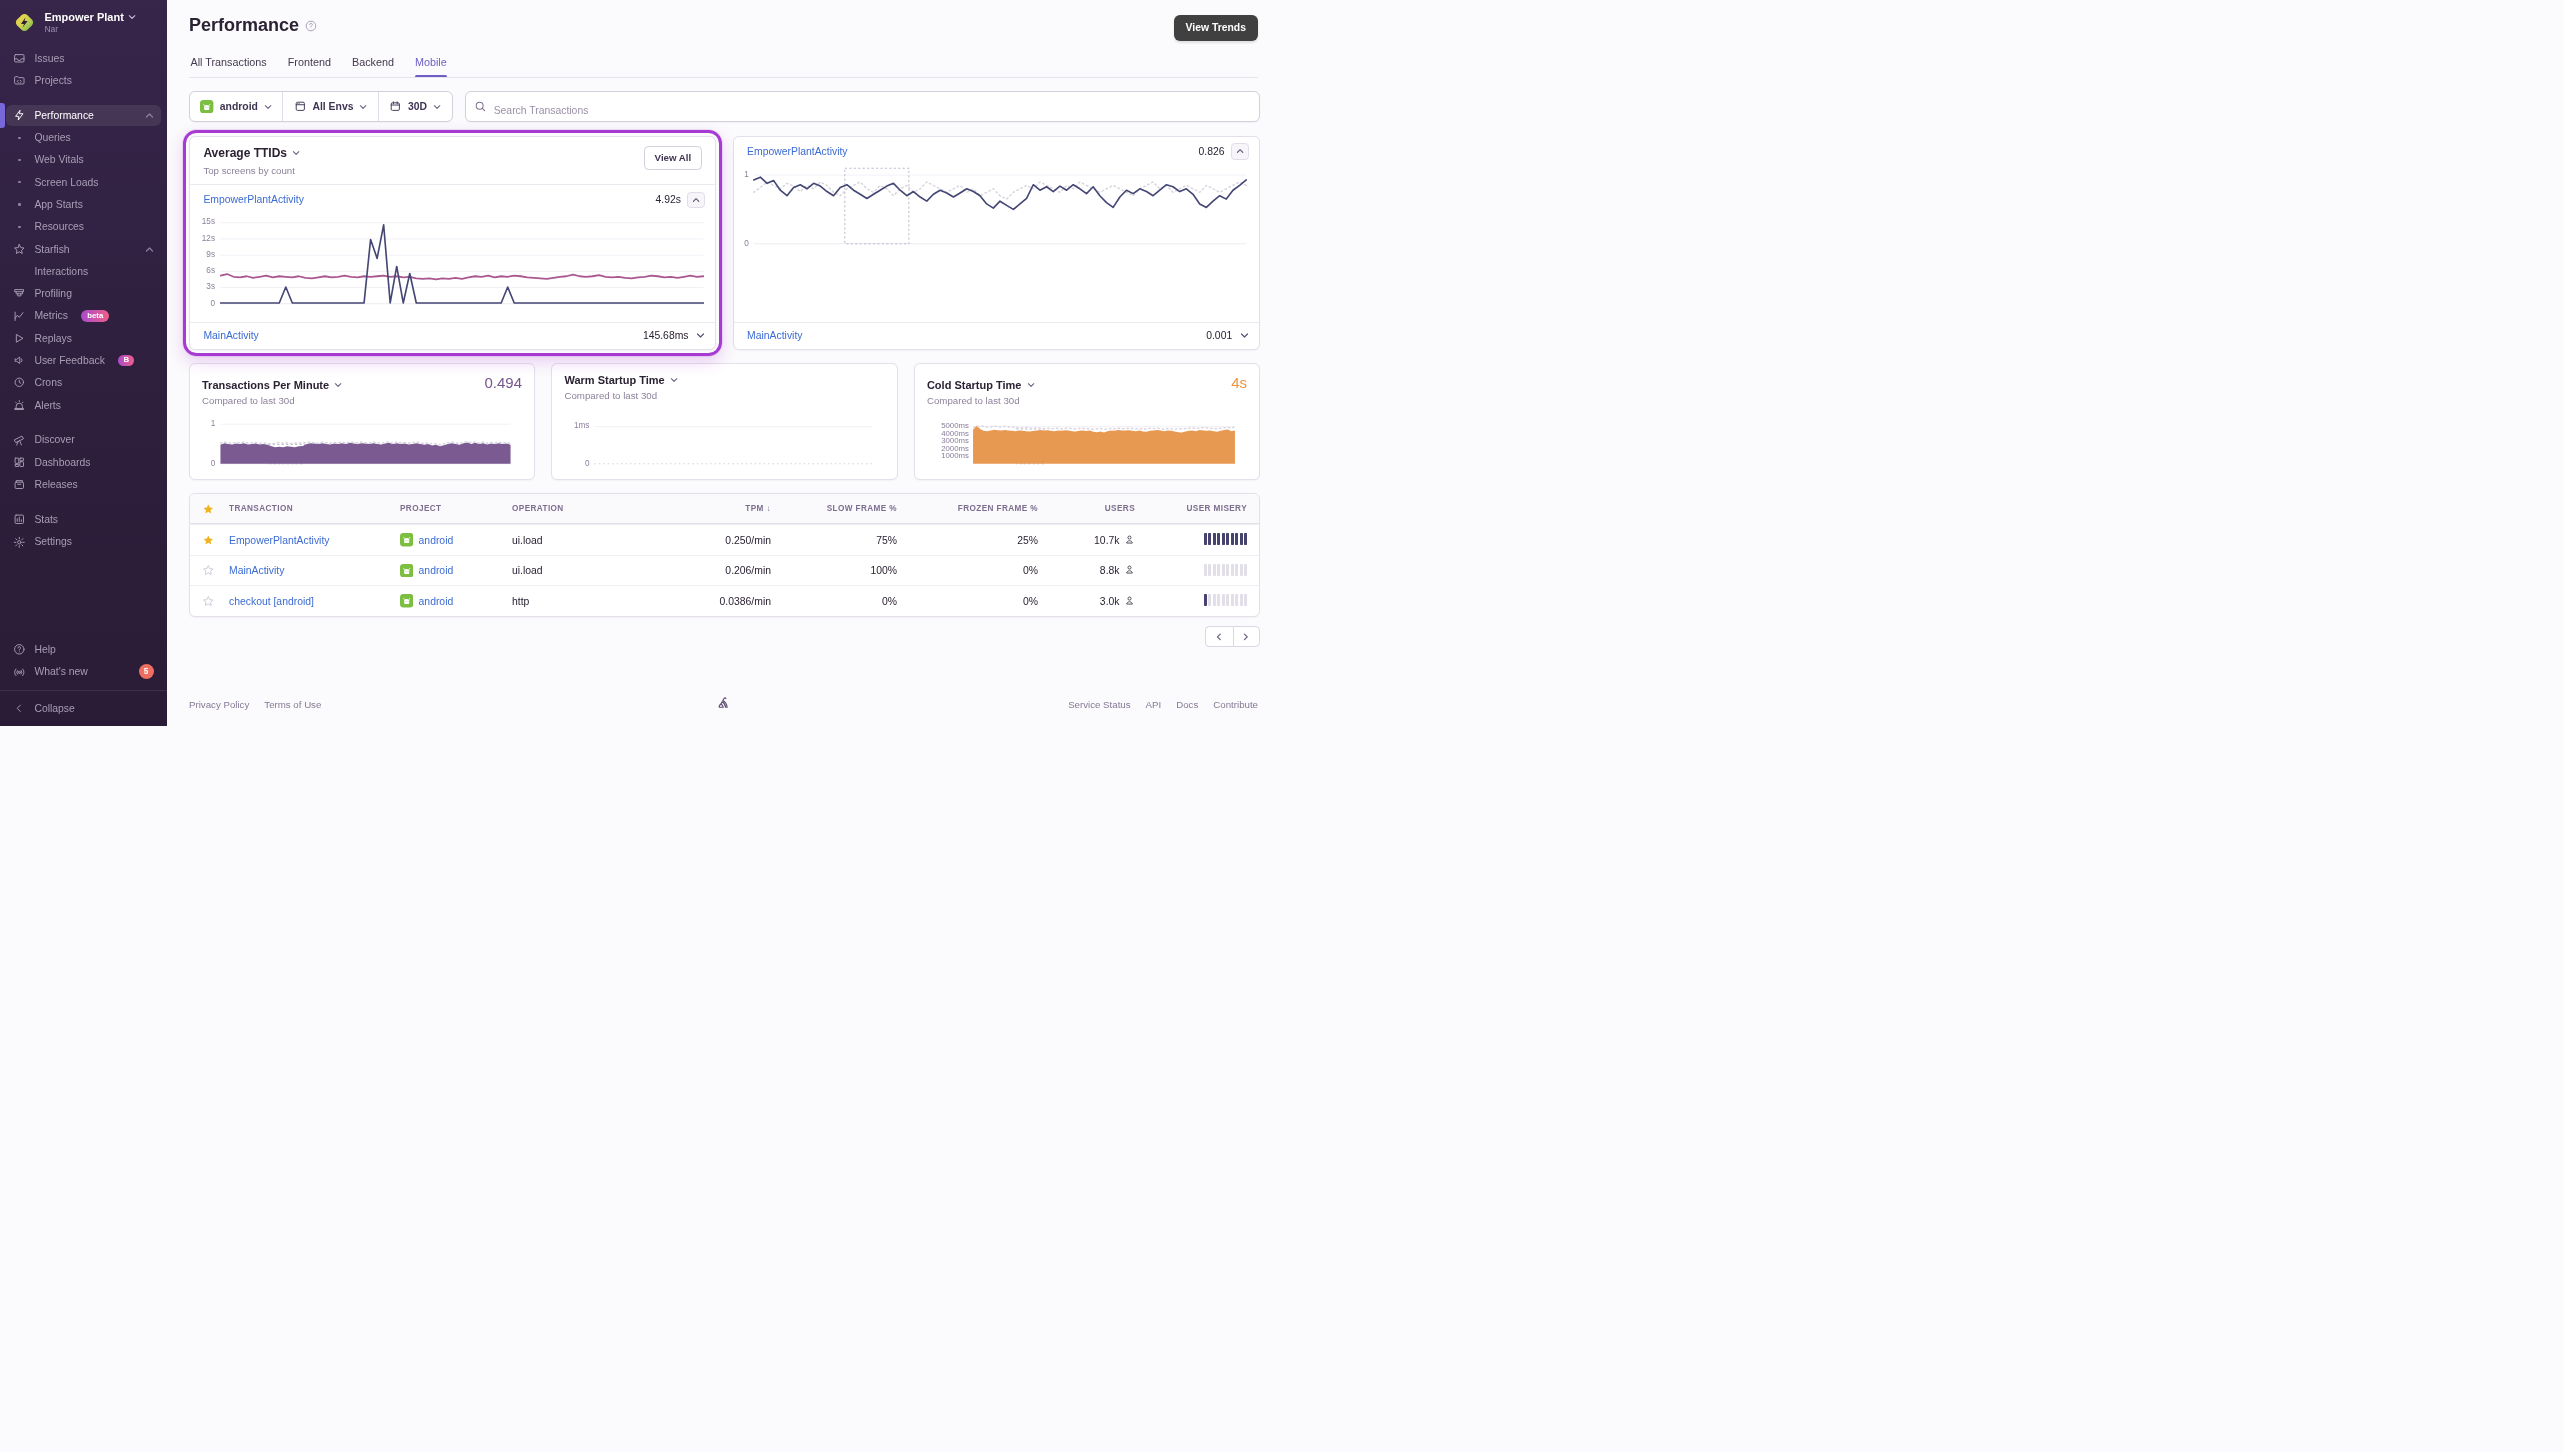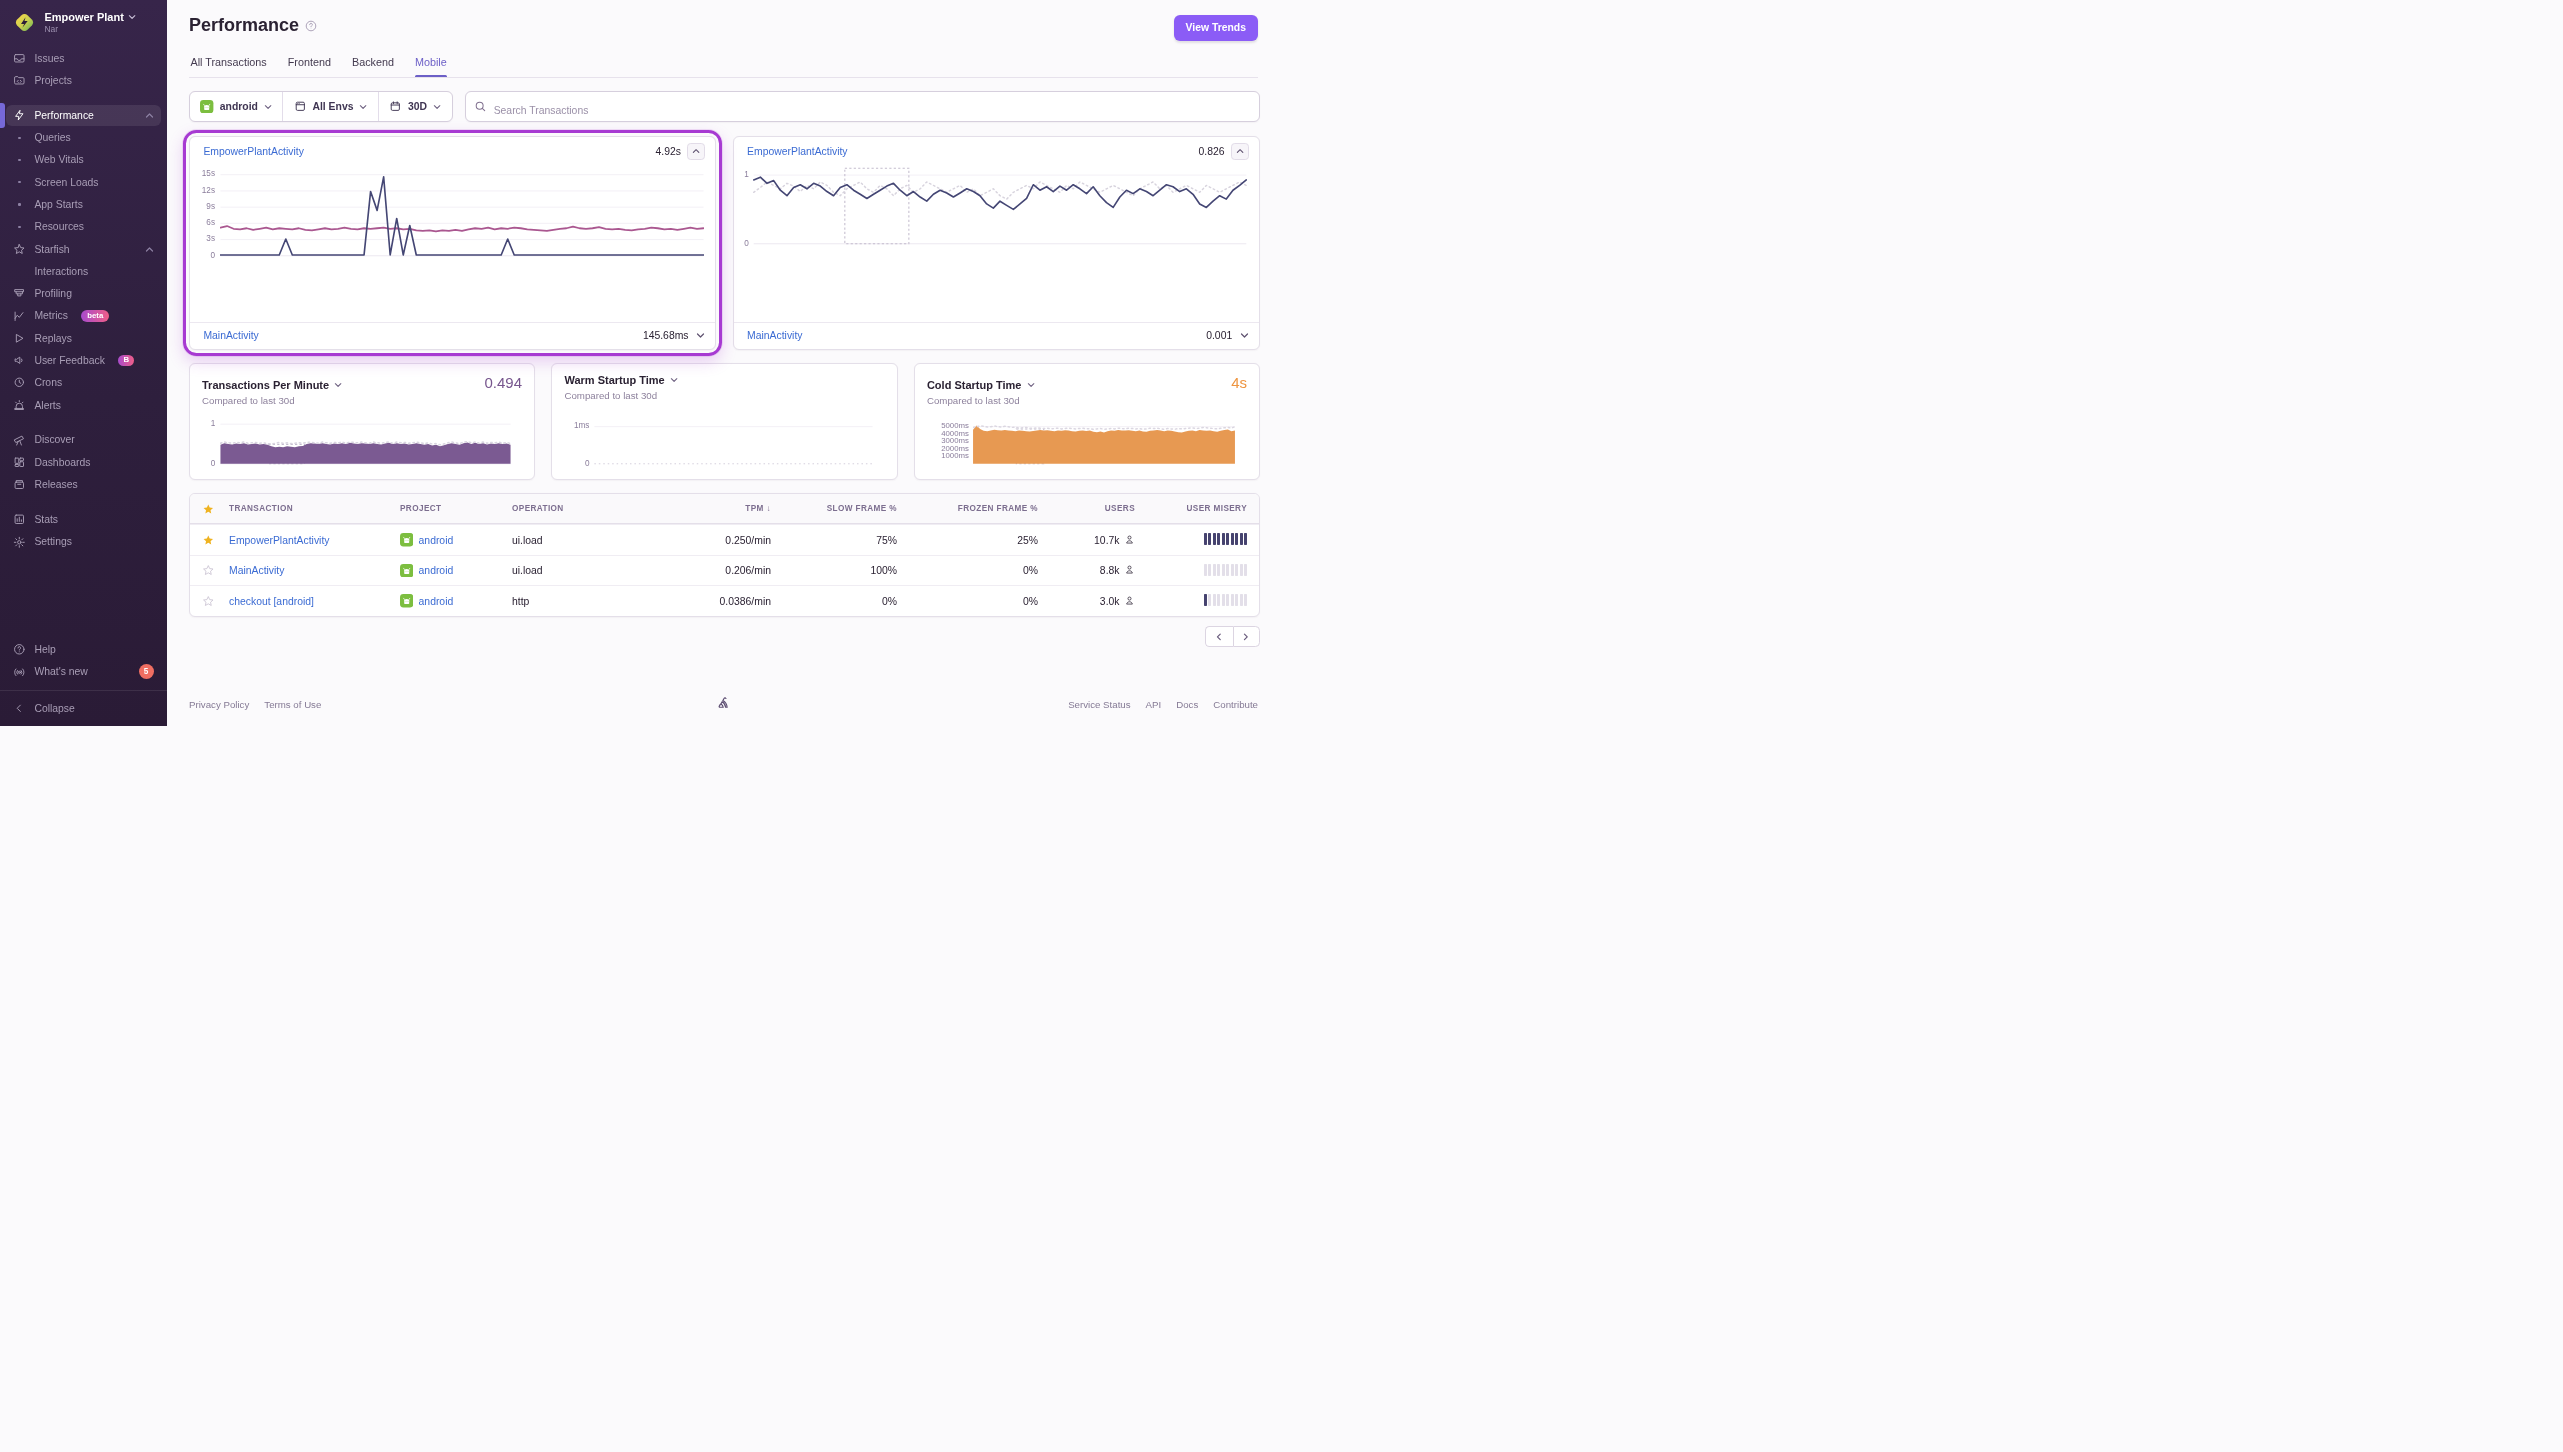--- a/index.html
+++ b/index.html
@@ -55,21 +55,21 @@
   .sidebar-bottom { padding-bottom:6px; }
   .collapse-wrap { border-top:0.7px solid rgba(255,255,255,.09); margin-top:7.4px; padding-top:6px; }
 
   
   .main { flex:1; display:flex; flex-direction:column; min-width:0; background:#fbfafc; }
   .page-header { padding:15px 24px 0 22px; }
   .title-row { display:flex; align-items:flex-start; }
   .page-title { font-size:18px; font-weight:bold; color:#2b2233; display:flex; align-items:center; gap:6px; }
   .help-circle { color:#a79cb4; display:flex; cursor:pointer; }
   .view-trends {
-    margin-left:auto; background:#8b5cf6; color:#fff; border:0; border-radius:6px;
+    margin-left:auto; background:#404040; color:#fff; border:0; border-radius:6px;
     font-size:10.4px; font-weight:bold; padding:7.4px 12px; cursor:pointer;
     font-family:inherit; box-shadow:0 1.5px 2.2px rgba(43,34,51,.12);
   }
   .tabs { display:flex; gap:21px; margin-top:15px; border-bottom:0.7px solid #e7e2ec; padding:0 1.5px; }
   .tab { font-size:10.8px; color:#433a4f; padding-bottom:9px; cursor:pointer; position:relative; }
   .tab.active { color:#6c5fc7; }
   .tab.active::after { content:''; position:absolute; left:0; right:0; bottom:-0.7px; height:2.2px; background:#6c5fc7; border-radius:1.5px 1.5px 0 0; }
 
   .body { padding:13.4px 22px 0 22px; flex:1; }
 
@@ -489,20 +489,34 @@
                 <circle cx="9" cy="9" r="5.5"></circle>
                 <path d="M13.2 13.2L17 17" stroke-linecap="round"></path>
               </svg></span>
           <input type="text" placeholder="Search Transactions" style="">
         </div>
       </div>
 
       <div class="grid1">
         <div class="spotlight">
           <div class="panel tall">
+            <div class="panel-head">
+              <div class="panel-titles">
+                <div class="panel-title">
+                  <span>Average TTIDs</span>
+                  <span class="chev">
+                      <svg viewBox="0 0 12 12" width="8.2" height="8.2">
+                        <path d="M2 4l4 4 4-4" fill="none" stroke="currentColor" stroke-width="1.6" stroke-linecap="round" stroke-linejoin="round"></path>
+                      </svg>
+                    </span>
+                </div>
+                <div class="panel-sub">Top screens by count</div>
+              </div>
+              <button class="view-all">View All</button>
+            </div>
             <div class="trow">
               <a class="t-link">EmpowerPlantActivity</a>
               <span class="t-val">4.92s</span>
               <span class="chev-btn">
                   <svg viewBox="0 0 12 12" width="8.2" height="8.2">
                     <path d="M2 8l4-4 4 4" fill="none" stroke="currentColor" stroke-width="1.6" stroke-linecap="round" stroke-linejoin="round"></path>
                   </svg>
                 </span>
             </div>
             <div class="plot-row pr-ttid">

